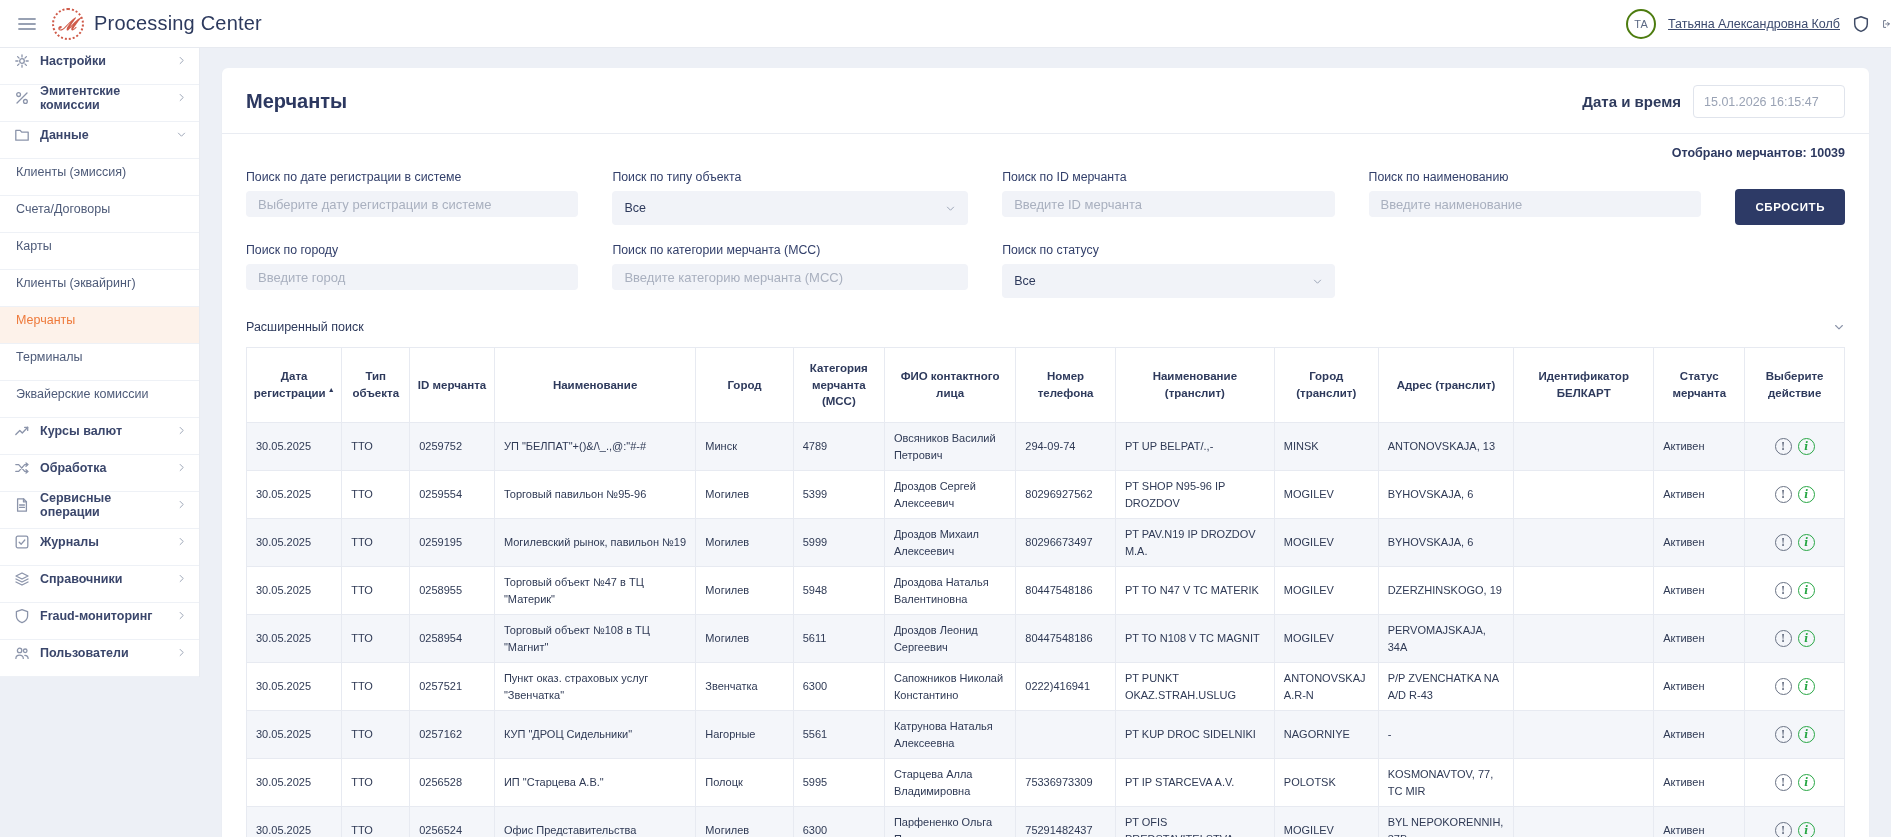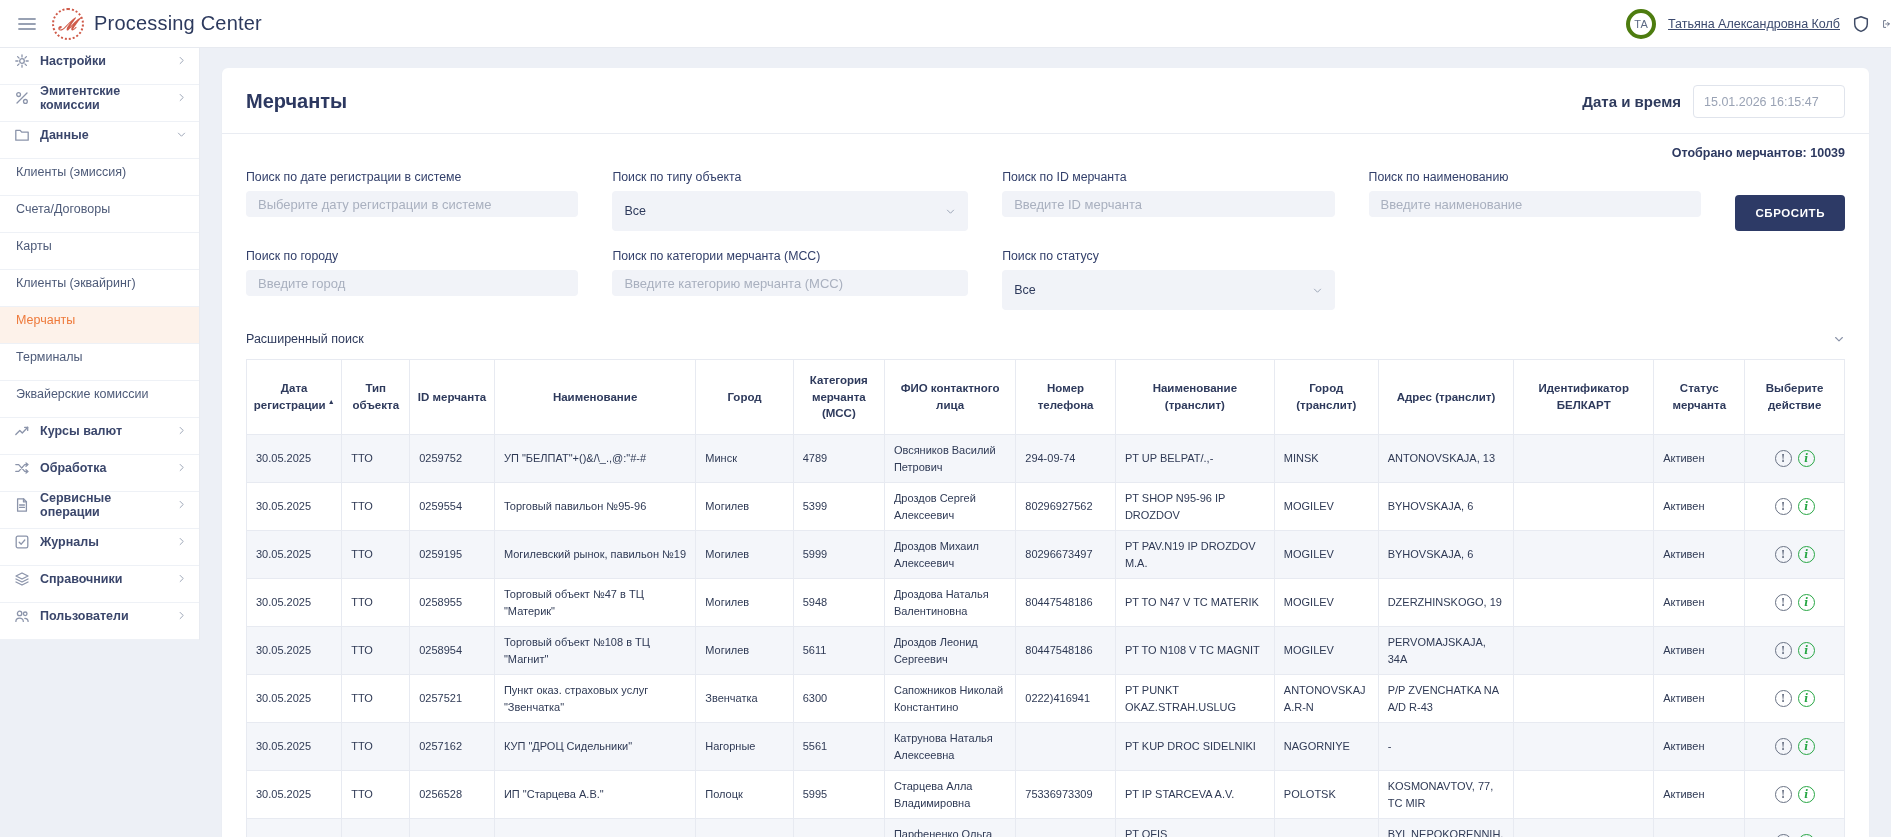--- a/index.html
+++ b/index.html
@@ -17,21 +17,21 @@
   .burger { background:none; border:none; cursor:pointer; margin-right:14px; display:flex; }
   .logo {
     width:32px; height:32px; border:2px dotted #cf5a49; border-radius:50%;
     display:flex; align-items:center; justify-content:center; margin-right:10px;
     color:#cf5a49; font-family:"DejaVu Serif","Liberation Serif",serif;
     font-style:italic; font-size:17px; font-weight:700;
   }
   .app-title { font-size:20px; font-weight:500; color:#2d3a5e; letter-spacing:.2px; }
   .topbar-right { margin-left:auto; display:flex; align-items:center; gap:12px; }
   .avatar {
-    width:30px; height:30px; border-radius:50%; border:4px solid #4d7c0f; background:#fff;
+    width:30px; height:30px; border-radius:50%; border:2px solid #4d7c0f; background:#fff;
     display:flex; align-items:center; justify-content:center;
     font-size:11px; color:#5d6a85; font-weight:400;
   }
   .user-link { font-size:12.5px; color:#3c4a6e; text-decoration:underline; cursor:pointer; }
   .hdr-icon { display:flex; align-items:center; cursor:pointer; }
   .hdr-icon.clipped { width:9px; overflow:hidden; margin-right:-14px; }
   
   .sidebar {
     position:fixed; top:48px; left:0; width:200px; background:#fff;
     border-right:1px solid #e8ebf1; z-index:10;
@@ -69,21 +69,21 @@
     display:grid; grid-template-columns:1fr 1.07fr 1fr 1fr 110px;
     column-gap:34px; row-gap:18px;
   }
   .flabel { font-size:12.3px; color:#33406b; margin-bottom:7px; }
   .fctrl {
     height:26px; background:#f1f3f8; border-radius:4px; border:none; width:100%;
     padding:0 12px; font-size:13px; color:#2e3a5c; outline:none; font-family:inherit;
   }
   .fctrl::placeholder { color:#a9b0bf; opacity:1; }
   .fselect {
-    height:40px; background:#f1f3f8; border-radius:4px; display:flex; align-items:center;
+    height:34px; background:#f1f3f8; border-radius:4px; display:flex; align-items:center;
     padding:0 12px; font-size:12.5px; color:#2e3a5c; cursor:pointer;
   }
   .fselect .chev { margin-left:auto; display:flex; }
   .btn-cell { display:flex; align-items:flex-end; justify-content:flex-end; }
   .reset-btn {
     background:#2d3a66; color:#fff; border:none; border-radius:4px; height:36px;
     padding:0 20px; font-size:11.5px; font-weight:700; letter-spacing:.05em; cursor:pointer;
     font-family:inherit;
   }
   .adv-row { margin-top:22px; display:flex; align-items:center; }
@@ -267,20 +267,33 @@
       </span>
     </div>
     <div class="side-item top">
       <span class="ic16">
         <svg width="16" height="16" viewBox="0 0 16 16">
           <path d="M8 2l6 3-6 3-6-3z" stroke="#8b94aa" stroke-width="1.3" fill="none" stroke-linecap="round" stroke-linejoin="round"></path>
           <path d="M2 8l6 3 6-3M2 11l6 3 6-3" stroke="#8b94aa" stroke-width="1.3" fill="none" stroke-linecap="round" stroke-linejoin="round"></path>
         </svg>
       </span>
       <span class="lbl">Справочники</span>
+      <span class="chev">
+        <svg width="11" height="11" viewBox="0 0 16 16">
+          <path d="M6 3.5L10.5 8 6 12.5" stroke="#9aa3b5" stroke-width="1.4" fill="none" stroke-linecap="round" stroke-linejoin="round"></path>
+        </svg>
+      </span>
+    </div>
+    <div class="side-item top">
+      <span class="ic16">
+        <svg width="16" height="16" viewBox="0 0 16 16">
+          <path d="M8 1.6l5.6 2V8c0 3.4-2.3 5.4-5.6 6.6C4.7 13.4 2.4 11.4 2.4 8V3.6z" stroke="#8b94aa" stroke-width="1.3" fill="none" stroke-linecap="round" stroke-linejoin="round"></path>
+        </svg>
+      </span>
+      <span class="lbl">Fraud-мониторинг</span>
       <span class="chev">
         <svg width="11" height="11" viewBox="0 0 16 16">
           <path d="M6 3.5L10.5 8 6 12.5" stroke="#9aa3b5" stroke-width="1.4" fill="none" stroke-linecap="round" stroke-linejoin="round"></path>
         </svg>
       </span>
     </div>
     <div class="side-item top">
       <span class="ic16">
         <svg width="16" height="16" viewBox="0 0 16 16">
           <circle cx="5.6" cy="5.4" r="2.2" stroke="#8b94aa" stroke-width="1.3" fill="none" stroke-linecap="round" stroke-linejoin="round"></circle>

